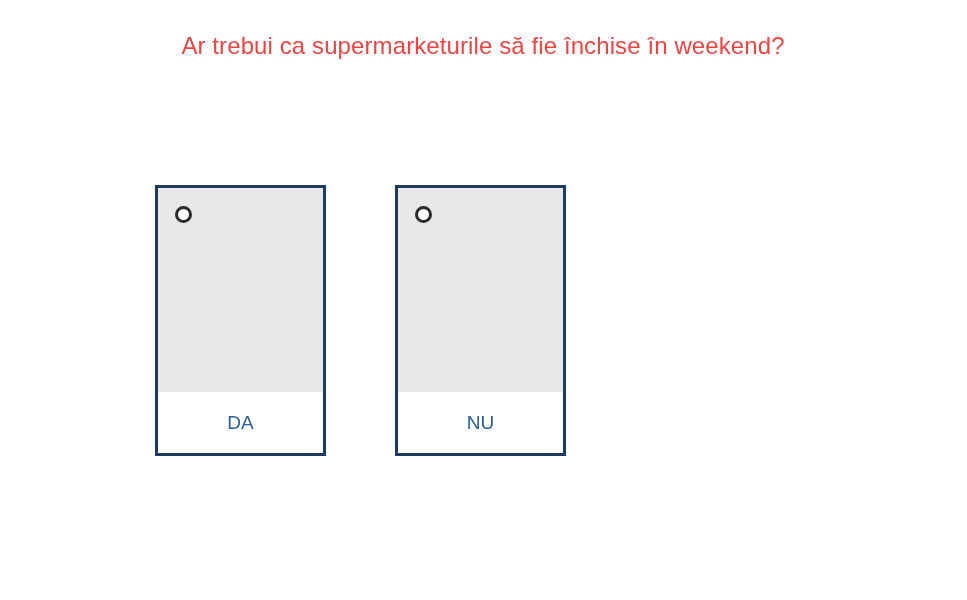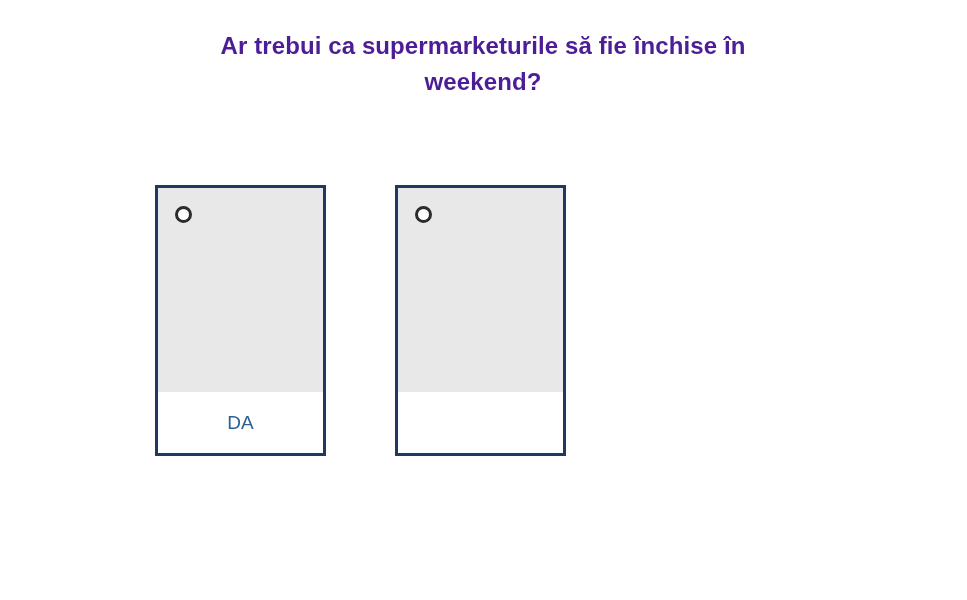--- a/index.html
+++ b/index.html
@@ -25,22 +25,22 @@
   }
 
   #poll-question {
     position: absolute;
     left: 168px;
     top: 28px;
     width: 630px;
     text-align: center;
     font-size: 24px;
     line-height: 36px;
-    font-weight: bold;
-    color: #4c1d95;
+    font-weight: normal;
+    color: #ef4444;
     letter-spacing: 0.1px;
   }
 
   #options-row {
     position: absolute;
     left: 155px;
     top: 185px;
     width: 652px;
     height: 271px;
     display: flex;
@@ -116,17 +116,20 @@
       </div>
       <div class="option-label-area">
         <span class="option-label">DA</span>
       </div>
     </div>
 
     <div class="option-card">
       <div class="option-bar-area">
         <span class="option-radio"></span>
       </div>
+      <div class="option-label-area">
+        <span class="option-label">NU</span>
+      </div>
     </div>
 
 
   </div>
 </div>
 
 </body></html>

